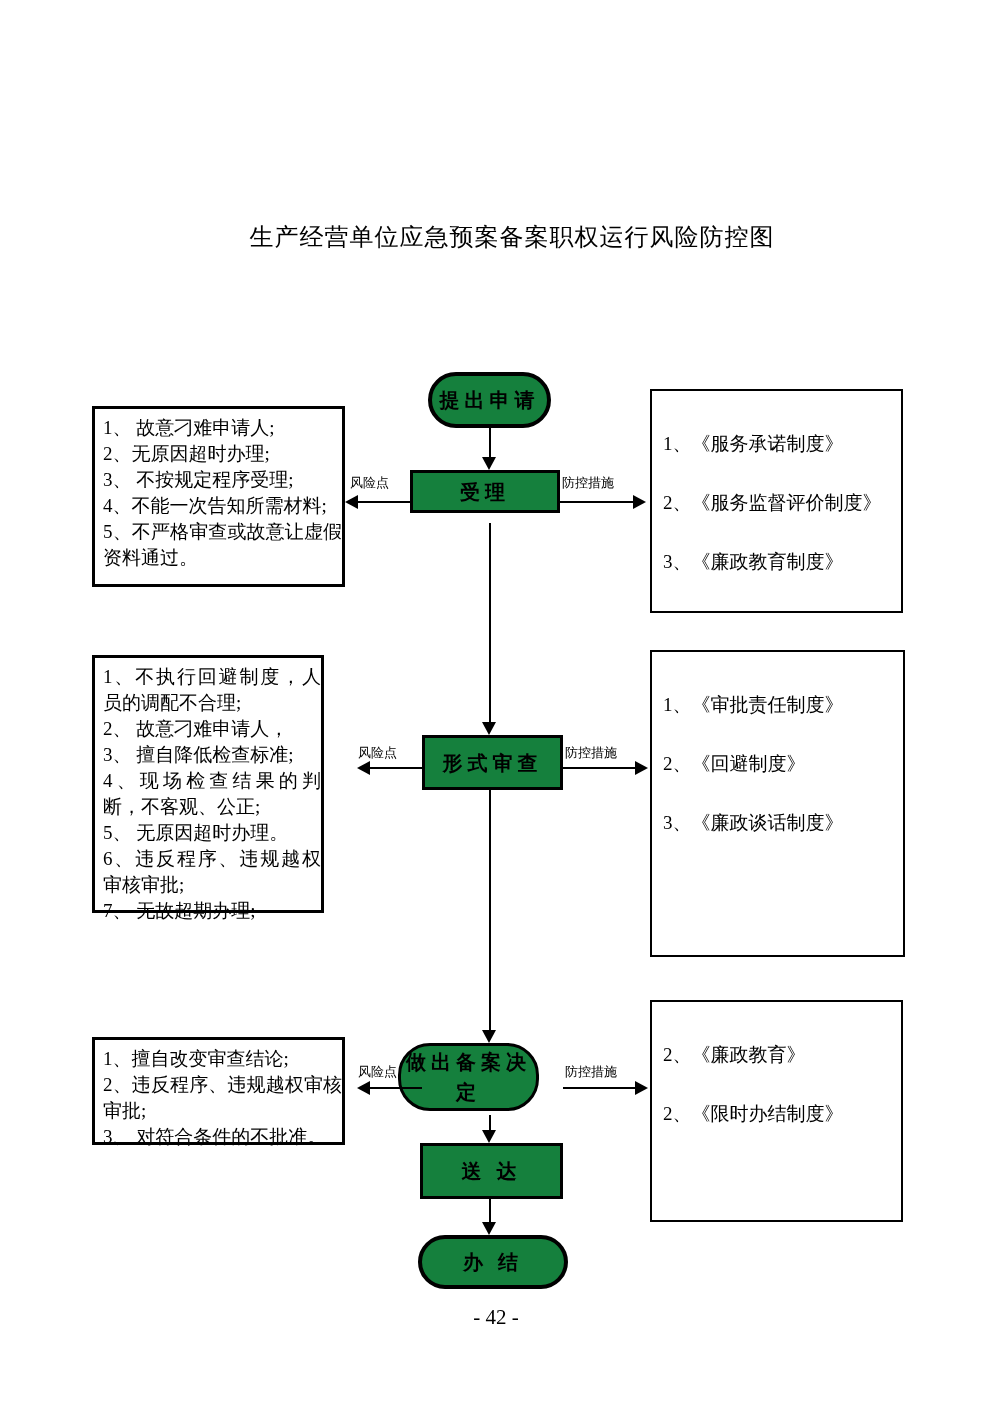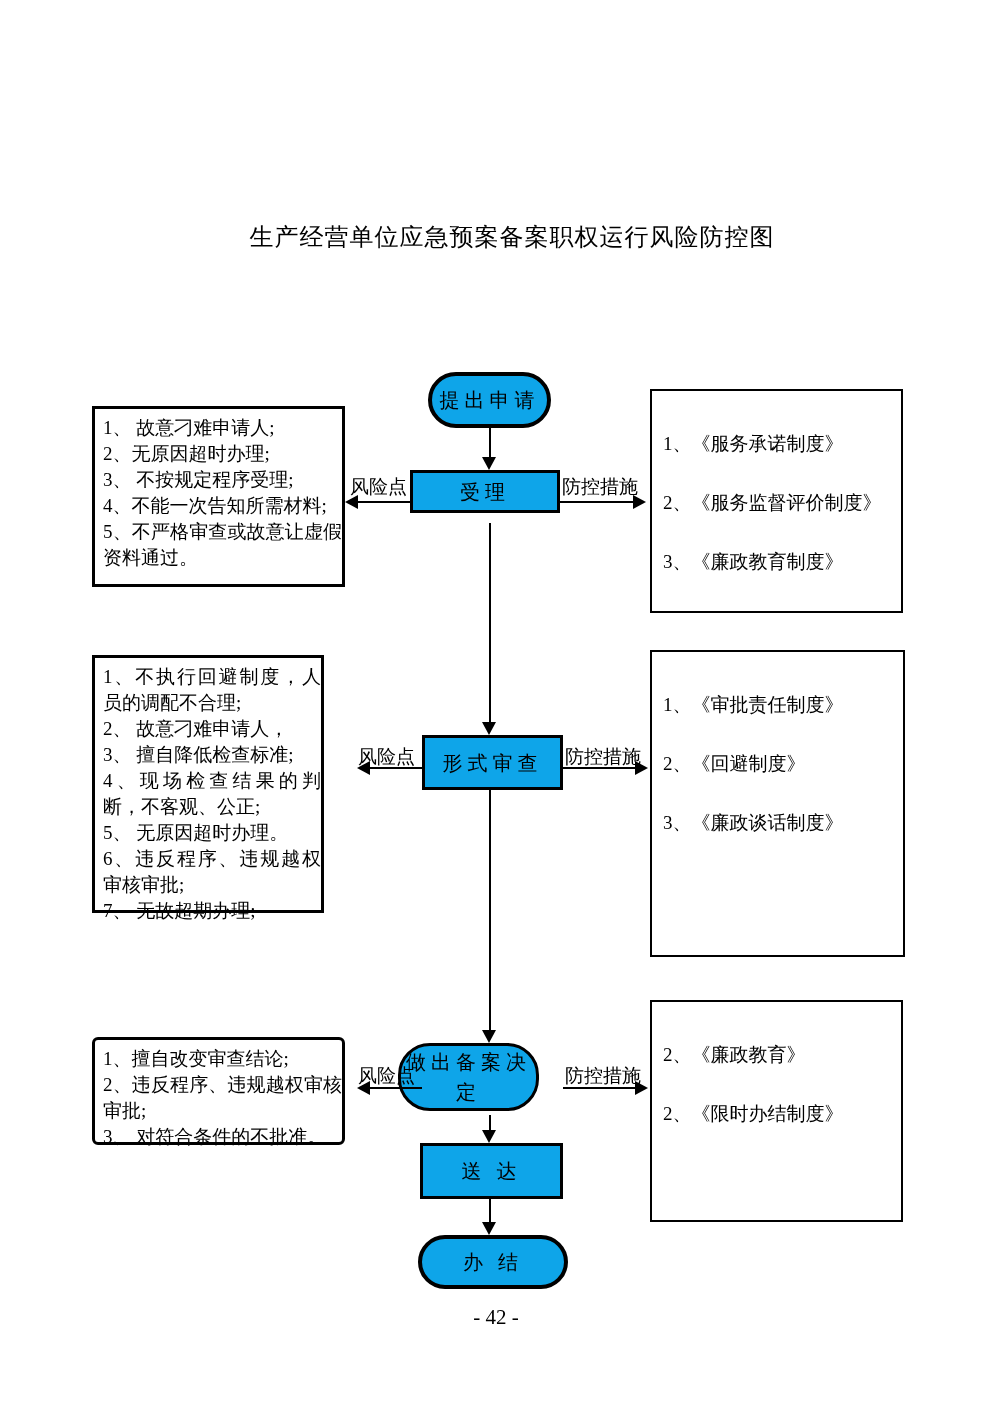--- a/index.html
+++ b/index.html
@@ -17,28 +17,29 @@
     text-align:center;
     font-size:24px;
     font-weight:normal;
     letter-spacing:1px;
     margin:16px;
   }
   
   .flow-node{
     position:absolute;
     border:3px solid #000;
-    background:#0ea5e9;
+    background:#15803d;
     display:flex;align-items:center;justify-content:center;
     text-align:center;
     font-size:20px;
     letter-spacing:5px;
     line-height:30px;
     box-sizing:border-box;
     padding:0 3px;
+    font-weight:bold;
   }
   .stadium{
     border-width:4px;
     border-radius:28px;
   }
   
   .list-box{
     position:absolute;
     border:3px solid #000;
     background:#fff;
@@ -50,21 +51,21 @@
   .list-box .li{ text-align:justify; }
   .measure-box{
     border-width:2px;
     padding:8px 6px 0 11px;
     line-height:29px;
   }
   .measure-box .li{ text-align:left;margin-top:30px; }
   
   .conn-label{
     position:absolute;
-    font-size:19px;
+    font-size:13px;
     white-space:nowrap;
   }
   
   .vline{position:absolute;width:2px;background:#000;}
   .hline{position:absolute;height:2px;background:#000;}
   .ah-down{
     position:absolute;width:0;height:0;
     border-left:7px solid transparent;
     border-right:7px solid transparent;
     border-top:13px solid #000;
@@ -157,21 +158,21 @@
   <div class="list-box" style="left:92px;top:655px;width:232px;height:258px;">
     <div class="li">1、不执行回避制度，人员的调配不合理;</div>
     <div class="li">2、 故意刁难申请人，</div>
     <div class="li">3、 擅自降低检查标准;</div>
     <div class="li">4、现场检查结果的判断，不客观、公正;</div>
     <div class="li">5、 无原因超时办理。</div>
     <div class="li">6、违反程序、违规越权审核审批;</div>
     <div class="li">7、 无故超期办理;</div>
   </div>
 
-  <div class="list-box" style="left:92px;top:1037px;width:253px;height:108px;border-radius:6px;">
+  <div class="list-box" style="left:92px;top:1037px;width:253px;height:108px;">
     <div class="li">1、擅自改变审查结论;</div>
     <div class="li">2、违反程序、违规越权审核审批;</div>
     <div class="li">3、 对符合条件的不批准。</div>
   </div>
 
   <div class="list-box measure-box" style="left:650px;top:389px;width:253px;height:224px;">
     <div class="li">1、《服务承诺制度》</div>
     <div class="li">2、《服务监督评价制度》</div>
     <div class="li">3、《廉政教育制度》</div>
   </div>

